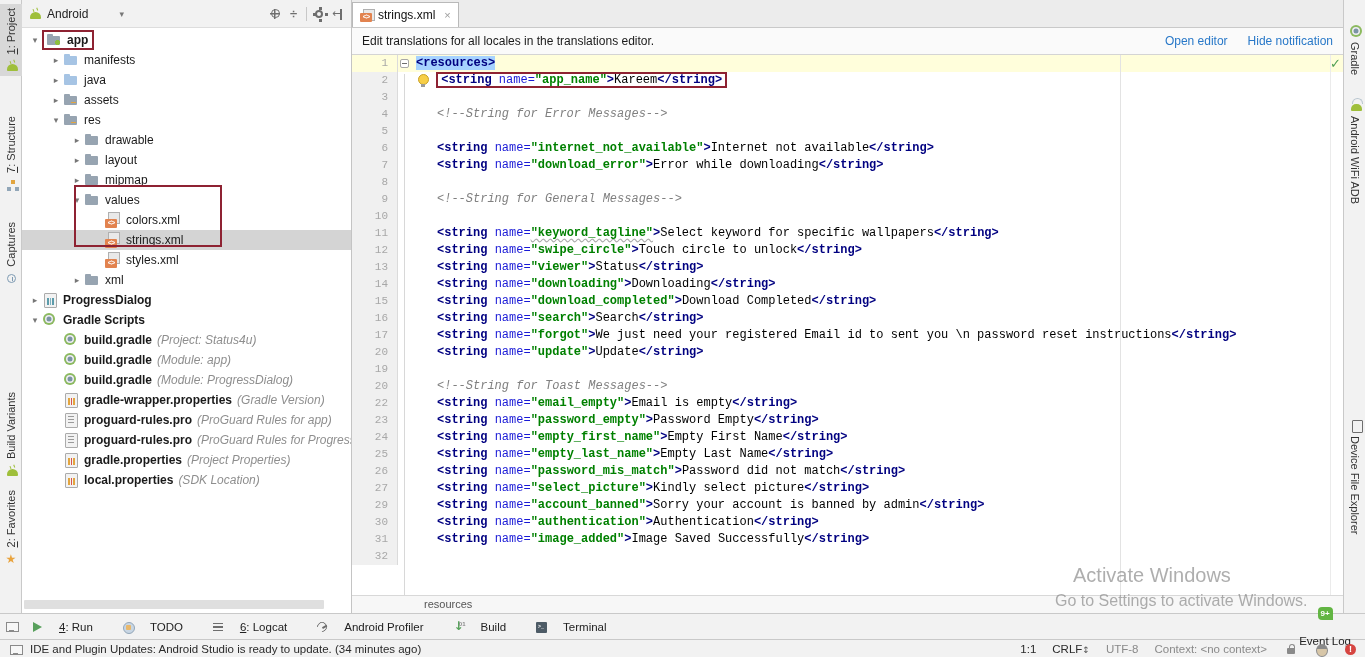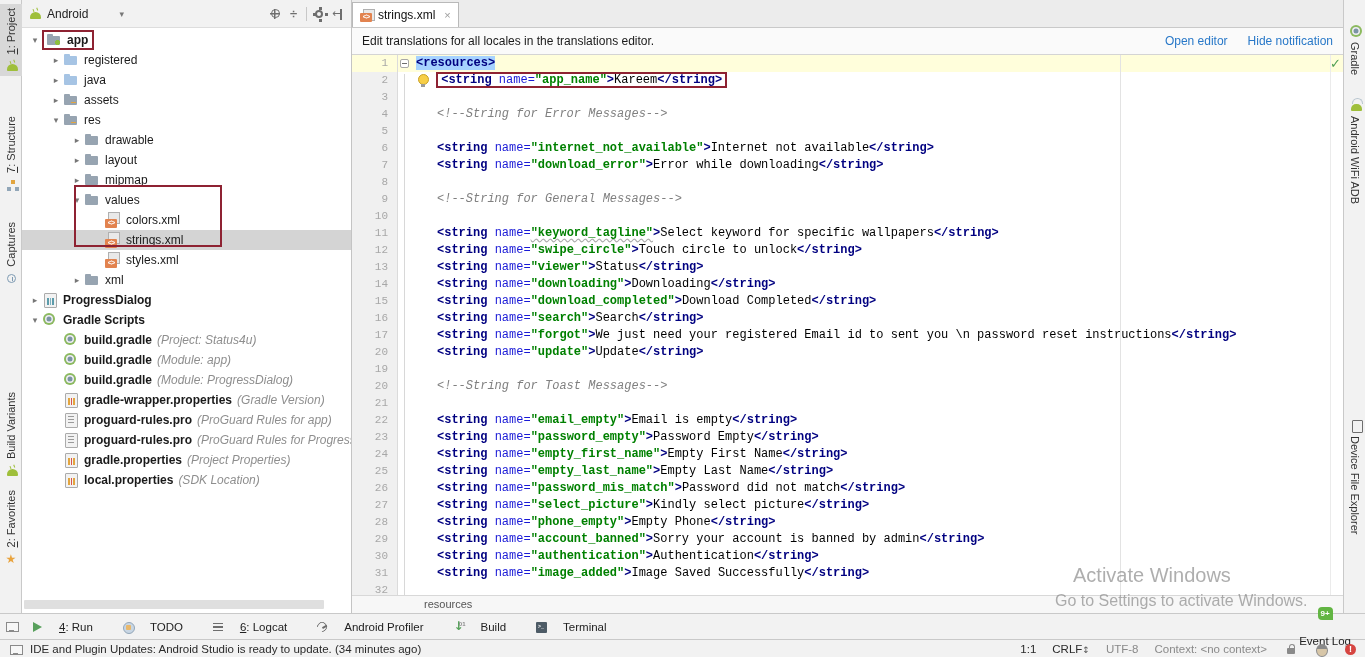--- a/index.html
+++ b/index.html
@@ -236,21 +236,21 @@
             <div class="trow" style="padding-left: 6px;">
               <span class="chev">▾</span>
               <span class="red-outline">
                 <span class="ic ic-folder f-app"></span>
                 <span class="tlabel b">app</span>
               </span>
             </div>
             <div class="trow" style="padding-left: 27px;">
               <span class="chev">▸</span>
               <span class="ic ic-folder f-blue"></span>
-              <span class="tlabel">registered</span>
+              <span class="tlabel">manifests</span>
             </div>
             <div class="trow" style="padding-left: 27px;">
               <span class="chev">▸</span>
               <span class="ic ic-folder f-blue"></span>
               <span class="tlabel">java</span>
             </div>
             <div class="trow" style="padding-left: 27px;">
               <span class="chev">▸</span>
               <span class="ic ic-folder f-res"></span>
               <span class="tlabel">assets</span>
@@ -394,28 +394,26 @@
             <div class="eline"><span class="eln">11</span><span class="efold"></span><span class="ecode"><span class="ind"></span><span class="c-tag">&lt;string</span><span class="c-plain"> </span><span class="c-attr">name=</span><span class="c-val wavy">"keyword_tagline"</span><span class="c-tag">&gt;</span><span class="c-plain">Select keyword for specific wallpapers</span><span class="c-tag">&lt;/string&gt;</span></span></div>
             <div class="eline"><span class="eln">12</span><span class="efold"></span><span class="ecode"><span class="ind"></span><span class="c-tag">&lt;string</span><span class="c-plain"> </span><span class="c-attr">name=</span><span class="c-val">"swipe_circle"</span><span class="c-tag">&gt;</span><span class="c-plain">Touch circle to unlock</span><span class="c-tag">&lt;/string&gt;</span></span></div>
             <div class="eline"><span class="eln">13</span><span class="efold"></span><span class="ecode"><span class="ind"></span><span class="c-tag">&lt;string</span><span class="c-plain"> </span><span class="c-attr">name=</span><span class="c-val">"viewer"</span><span class="c-tag">&gt;</span><span class="c-plain">Status</span><span class="c-tag">&lt;/string&gt;</span></span></div>
             <div class="eline"><span class="eln">14</span><span class="efold"></span><span class="ecode"><span class="ind"></span><span class="c-tag">&lt;string</span><span class="c-plain"> </span><span class="c-attr">name=</span><span class="c-val">"downloading"</span><span class="c-tag">&gt;</span><span class="c-plain">Downloading</span><span class="c-tag">&lt;/string&gt;</span></span></div>
             <div class="eline"><span class="eln">15</span><span class="efold"></span><span class="ecode"><span class="ind"></span><span class="c-tag">&lt;string</span><span class="c-plain"> </span><span class="c-attr">name=</span><span class="c-val">"download_completed"</span><span class="c-tag">&gt;</span><span class="c-plain">Download Completed</span><span class="c-tag">&lt;/string&gt;</span></span></div>
             <div class="eline"><span class="eln">16</span><span class="efold"></span><span class="ecode"><span class="ind"></span><span class="c-tag">&lt;string</span><span class="c-plain"> </span><span class="c-attr">name=</span><span class="c-val">"search"</span><span class="c-tag">&gt;</span><span class="c-plain">Search</span><span class="c-tag">&lt;/string&gt;</span></span></div>
             <div class="eline"><span class="eln">17</span><span class="efold"></span><span class="ecode"><span class="ind"></span><span class="c-tag">&lt;string</span><span class="c-plain"> </span><span class="c-attr">name=</span><span class="c-val">"forgot"</span><span class="c-tag">&gt;</span><span class="c-plain">We just need your registered Email id to sent you \n password reset instructions</span><span class="c-tag">&lt;/string&gt;</span></span></div>
             <div class="eline"><span class="eln">20</span><span class="efold"></span><span class="ecode"><span class="ind"></span><span class="c-tag">&lt;string</span><span class="c-plain"> </span><span class="c-attr">name=</span><span class="c-val">"update"</span><span class="c-tag">&gt;</span><span class="c-plain">Update</span><span class="c-tag">&lt;/string&gt;</span></span></div>
             <div class="eline"><span class="eln">19</span><span class="efold"></span><span class="ecode"></span></div>
             <div class="eline"><span class="eln">20</span><span class="efold"></span><span class="ecode"><span class="ind"></span><span class="c-comment">&lt;!--String for Toast Messages--&gt;</span></span></div>
-            <div class="eline"><span class="eln">21</span><span class="efold"></span><span class="ecode"></span></div>
             <div class="eline"><span class="eln">22</span><span class="efold"></span><span class="ecode"><span class="ind"></span><span class="c-tag">&lt;string</span><span class="c-plain"> </span><span class="c-attr">name=</span><span class="c-val">"email_empty"</span><span class="c-tag">&gt;</span><span class="c-plain">Email is empty</span><span class="c-tag">&lt;/string&gt;</span></span></div>
             <div class="eline"><span class="eln">23</span><span class="efold"></span><span class="ecode"><span class="ind"></span><span class="c-tag">&lt;string</span><span class="c-plain"> </span><span class="c-attr">name=</span><span class="c-val">"password_empty"</span><span class="c-tag">&gt;</span><span class="c-plain">Password Empty</span><span class="c-tag">&lt;/string&gt;</span></span></div>
             <div class="eline"><span class="eln">24</span><span class="efold"></span><span class="ecode"><span class="ind"></span><span class="c-tag">&lt;string</span><span class="c-plain"> </span><span class="c-attr">name=</span><span class="c-val">"empty_first_name"</span><span class="c-tag">&gt;</span><span class="c-plain">Empty First Name</span><span class="c-tag">&lt;/string&gt;</span></span></div>
             <div class="eline"><span class="eln">25</span><span class="efold"></span><span class="ecode"><span class="ind"></span><span class="c-tag">&lt;string</span><span class="c-plain"> </span><span class="c-attr">name=</span><span class="c-val">"empty_last_name"</span><span class="c-tag">&gt;</span><span class="c-plain">Empty Last Name</span><span class="c-tag">&lt;/string&gt;</span></span></div>
             <div class="eline"><span class="eln">26</span><span class="efold"></span><span class="ecode"><span class="ind"></span><span class="c-tag">&lt;string</span><span class="c-plain"> </span><span class="c-attr">name=</span><span class="c-val">"password_mis_match"</span><span class="c-tag">&gt;</span><span class="c-plain">Password did not match</span><span class="c-tag">&lt;/string&gt;</span></span></div>
             <div class="eline"><span class="eln">27</span><span class="efold"></span><span class="ecode"><span class="ind"></span><span class="c-tag">&lt;string</span><span class="c-plain"> </span><span class="c-attr">name=</span><span class="c-val">"select_picture"</span><span class="c-tag">&gt;</span><span class="c-plain">Kindly select picture</span><span class="c-tag">&lt;/string&gt;</span></span></div>
-            <div class="eline"><span class="eln">28</span><span class="efold"></span><span class="ecode"><span class="ind"></span><span class="c-tag">&lt;string</span><span class="c-plain"> </span><span class="c-attr">name=</span><span class="c-val">"phone_empty"</span><span class="c-tag">&gt;</span><span class="c-plain">Empty Phone</span><span class="c-tag">&lt;/string&gt;</span></span></div>
             <div class="eline"><span class="eln">29</span><span class="efold"></span><span class="ecode"><span class="ind"></span><span class="c-tag">&lt;string</span><span class="c-plain"> </span><span class="c-attr">name=</span><span class="c-val">"account_banned"</span><span class="c-tag">&gt;</span><span class="c-plain">Sorry your account is banned by admin</span><span class="c-tag">&lt;/string&gt;</span></span></div>
             <div class="eline"><span class="eln">30</span><span class="efold"></span><span class="ecode"><span class="ind"></span><span class="c-tag">&lt;string</span><span class="c-plain"> </span><span class="c-attr">name=</span><span class="c-val">"authentication"</span><span class="c-tag">&gt;</span><span class="c-plain">Authentication</span><span class="c-tag">&lt;/string&gt;</span></span></div>
             <div class="eline"><span class="eln">31</span><span class="efold"></span><span class="ecode"><span class="ind"></span><span class="c-tag">&lt;string</span><span class="c-plain"> </span><span class="c-attr">name=</span><span class="c-val">"image_added"</span><span class="c-tag">&gt;</span><span class="c-plain">Image Saved Successfully</span><span class="c-tag">&lt;/string&gt;</span></span></div>
             <div class="eline"><span class="eln">32</span><span class="efold"></span><span class="ecode"></span></div>
           </div>
         <div id="fold-line"></div>
         <div id="margin-line"></div>
         <div id="vscroll"></div>
         <div id="inspect-check">✓</div>
       </div>

